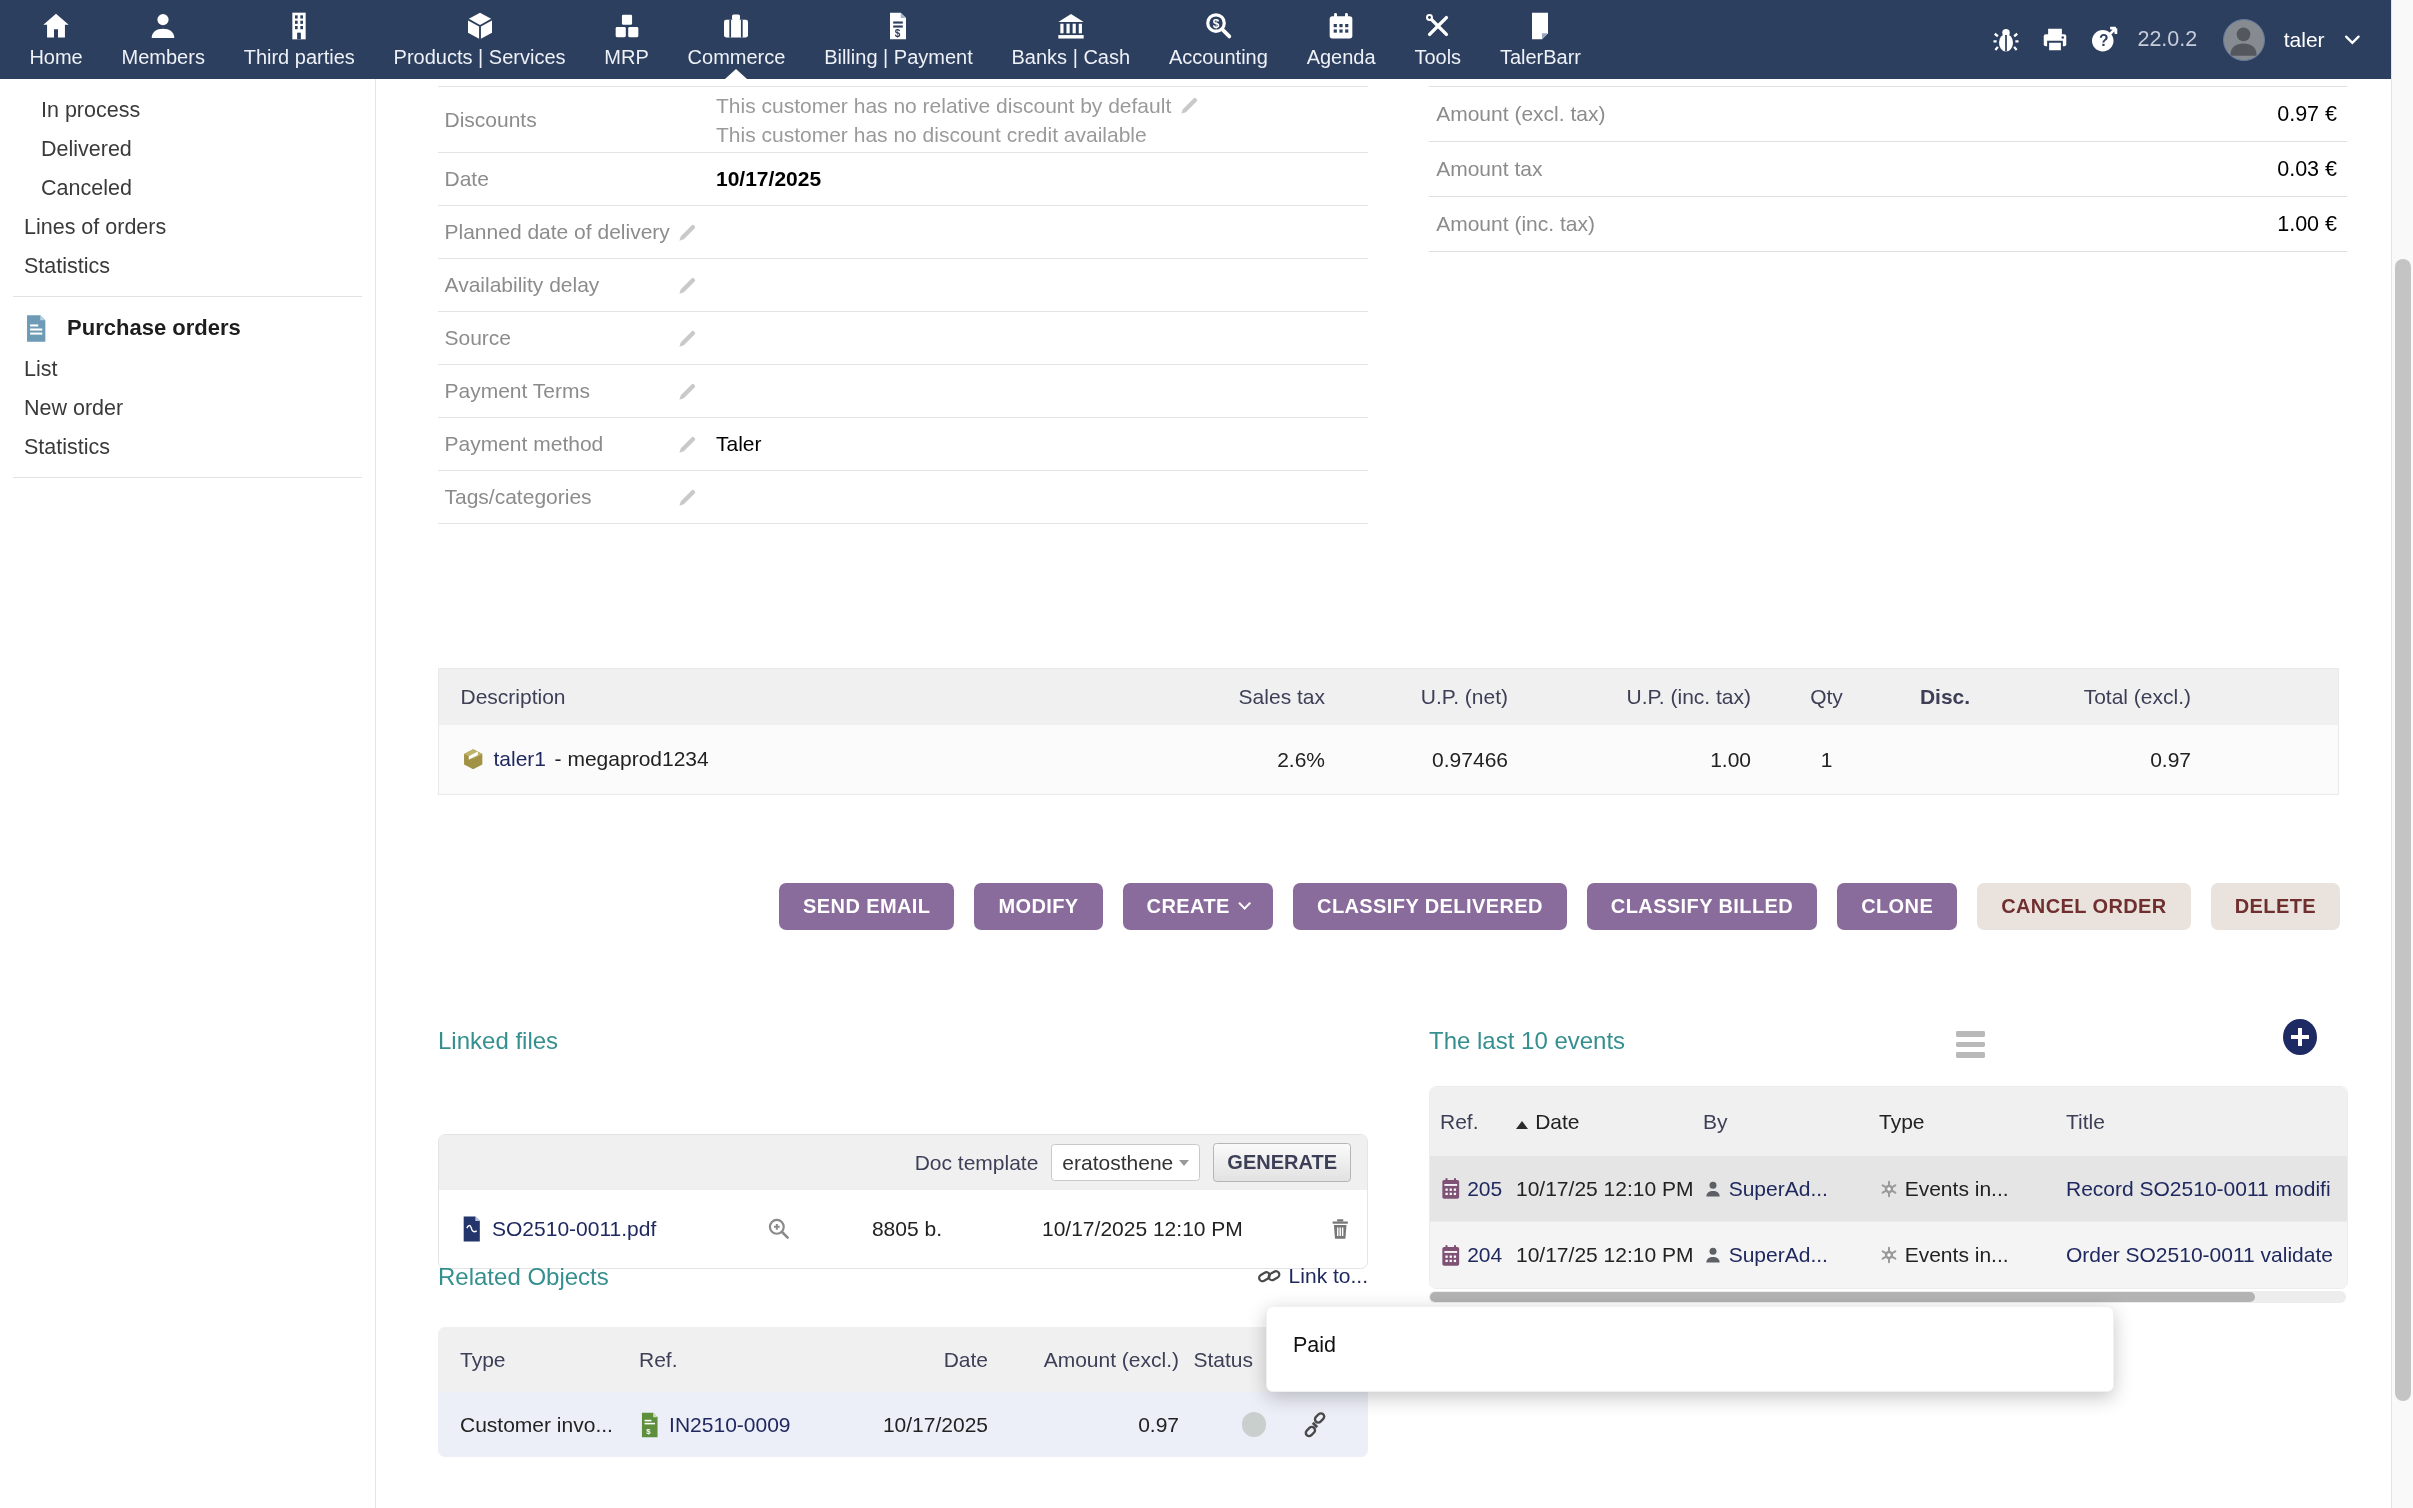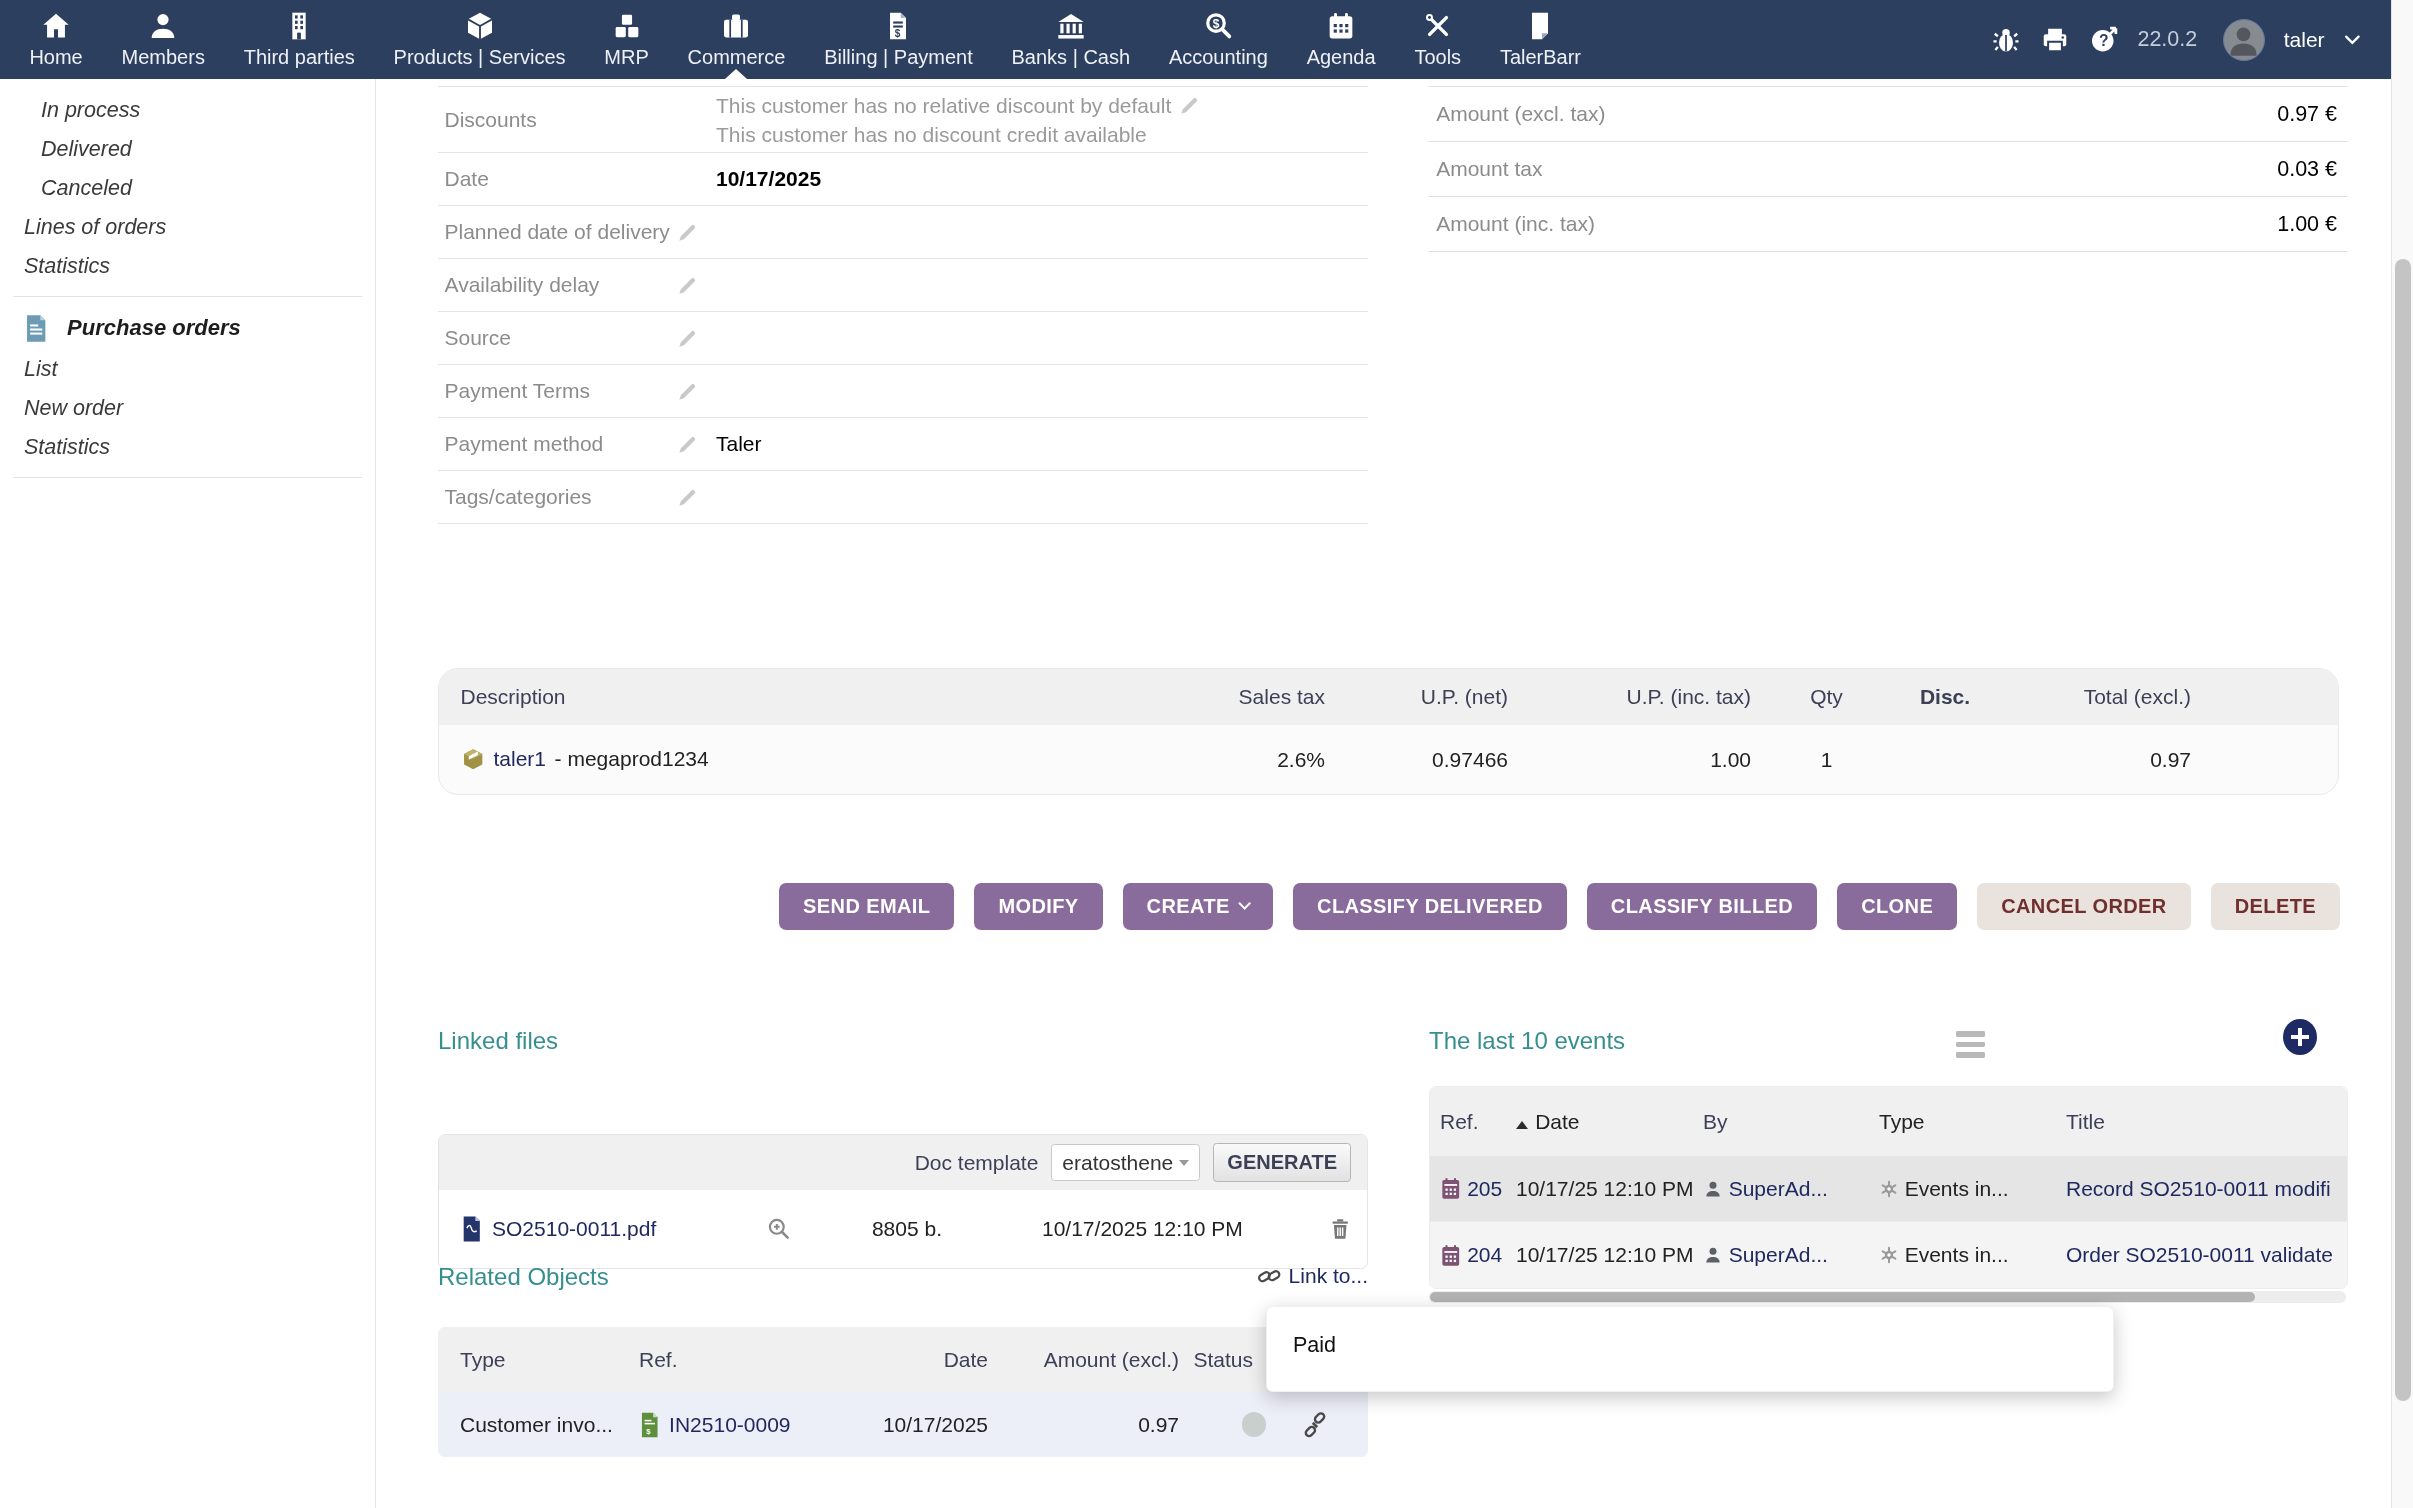--- a/index.html
+++ b/index.html
@@ -18,21 +18,21 @@
   .avatar { width:42px; height:42px; border-radius:50%; background:#868b92; border:1.4px solid #64779c; overflow:hidden; margin-left:7.2px; }
   .nav-user { color:#fff; font-size:21px; }
 
   
   .vscroll { position:absolute; left:2391px; top:0; width:23px; height:1508px; background:#f9f9f9; border-left:0.7px solid #e3e3e3; }
   .vscroll .thumb { position:absolute; left:2.9px; top:259px; width:16px; height:1142px; background:#c4c4c4; border-radius:8px; }
   .hscroll { position:absolute; left:1052px; top:1212px; width:917px; height:11.5px; background:#ededed; border-radius:5.7px; z-index:5; }
   .hscroll .thumb { position:absolute; left:1.4px; top:0.7px; width:825px; height:10px; background:#b3b3b3; border-radius:5.7px; }
 
   
-  .sidebar { position:absolute; left:0; top:79px; width:376px; height:1429px; background:#fff; border-right:0.7px solid #e4e4e4; padding-top:11.5px;font-style:italic; }
+  .sidebar { position:absolute; left:0; top:79px; width:376px; height:1429px; background:#fff; border-right:0.7px solid #e4e4e4; padding-top:11.5px; }
   .side-item { height:39px; line-height:39px; padding-left:24px; color:#3a3a3a; font-size:21.5px; cursor:pointer; white-space:nowrap; }
   .side-item.sub { padding-left:41px; }
   .side-sep { border-top:0.7px solid #e2e2e2; margin:10px 13px 10px 13px; }
   .side-title { display:flex; align-items:center; gap:18.7px; padding-left:24px; height:43px; }
   .side-title span { font-weight:bold; font-size:22px; color:#1d1d1d; }
 
   
   .main { position:absolute; left:377px; top:79px; width:2013px; height:1429px; }
 
   
@@ -46,21 +46,21 @@
   .dline { display:flex; align-items:center; gap:7.2px; line-height:29px; }
   .bold { font-weight:bold; }
 
   
   .totals { position:absolute; left:1052px; top:7.2px; width:918px; border-top:0.7px solid #e0e0e0; }
   .trow { display:flex; align-items:center; height:55px; border-bottom:0.7px solid #e0e0e0; }
   .trow .tlabel { color:#8c8c8c; font-size:21px; padding-left:7.2px; }
   .trow .tvalue { margin-left:auto; color:#000; font-size:21.5px; padding-right:10px; }
 
   
-  .lines { position:absolute; left:61px; top:589px; width:1901px; border:0.7px solid #e9e9e9; border-radius:20px; overflow:hidden; background:#fbfbfc; }
+  .lines { position:absolute; left:61px; top:589px; width:1901px; border:0.7px solid #e9e9e9; border-radius:0; overflow:hidden; background:#fbfbfc; }
   .lrow { display:flex; align-items:center; }
   .lines .lhead { background:#f0f0f1; color:#3d3f56; height:56px; font-size:21px; }
   .lines .lbody { height:69px; font-size:21px; color:#222; }
   .c-desc { flex:1; padding-left:21.5px; display:flex; align-items:center; gap:8.6px; }
   .c-st { width:230px; text-align:right; }
   .c-upnet { width:183px; text-align:right; }
   .c-upinc { width:243px; text-align:right; }
   .c-qty { width:151px; text-align:center; }
   .c-disc { width:86px; text-align:center;font-weight:bold; }
   .c-total { width:203px; text-align:right; }

